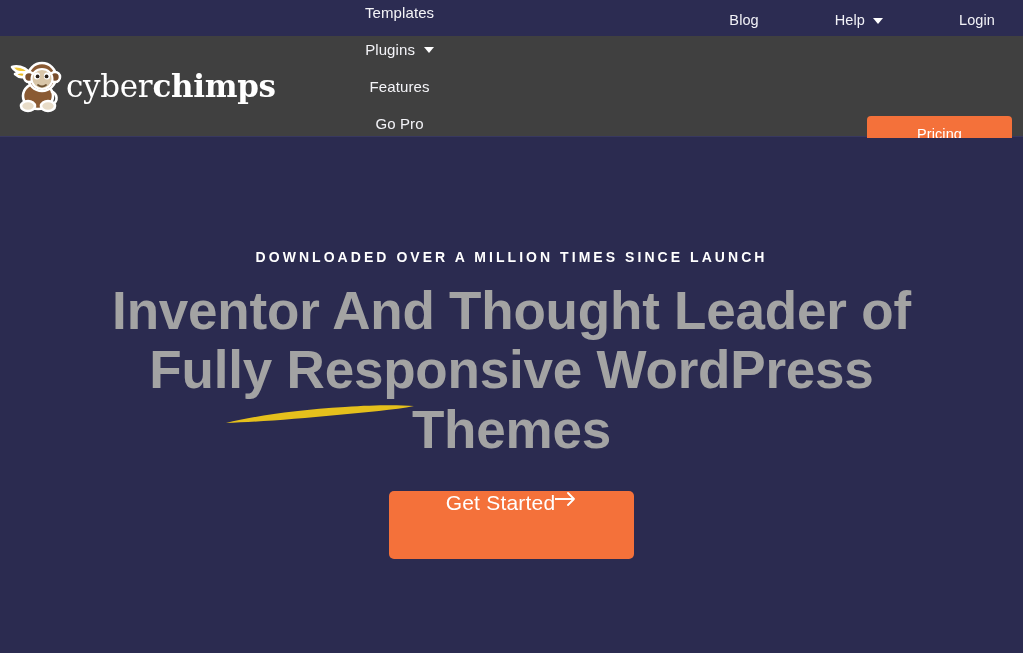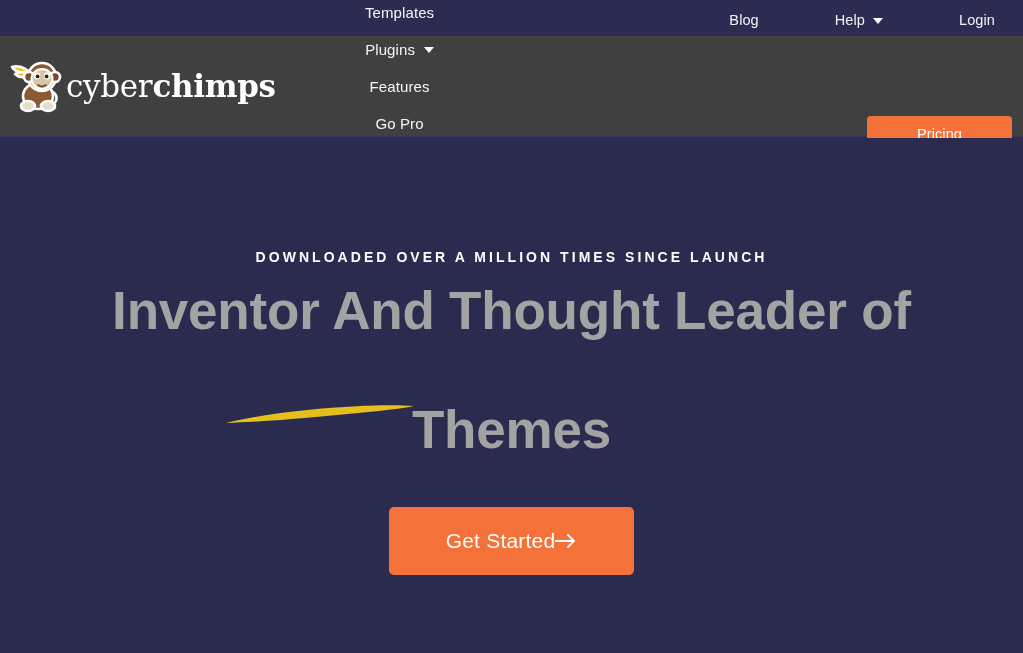--- a/index.html
+++ b/index.html
@@ -104,27 +104,27 @@
     font-size:53px; font-weight:700; line-height:1.12;
     letter-spacing:-0.2px;
   }
   .headline-swoosh {
     position:absolute;
     left:113px; top:122px;
     width:190px; height:24px;
     pointer-events:none;
   }
   .cta {
-    margin-top:48px;
+    margin-top:32px;
     width:245px; height:68px;
     background:#f4713a; color:#ffffff;
     border:none; border-radius:5px;
     font-family:"Liberation Sans", sans-serif;
     font-size:21px; cursor:pointer;
-    display:flex; align-items:center; justify-content:center;
+    display:flex; align-items:flex-start; justify-content:center;
     letter-spacing:.2px;
   }
   .cta-arrow { display:block; width:22px; height:16px; flex:none; }
 </style>
 </head>
 <body>
 
 <div class="page">
 
   <div class="topbar">
@@ -208,21 +208,21 @@
     <button class="pricing-btn">Pricing</button>
 
   </div>
 
   <div class="hero">
 
     <div class="eyebrow">Downloaded over a million times since launch</div>
 
     <h1 class="headline">
       <span>Inventor And Thought Leader of</span><br>
-      <br>
+      <span>Fully Responsive WordPress</span><br>
       <span>Themes</span>
 
       <svg class="headline-swoosh" viewBox="0 0 190 24">
         <path d="M1 20 C30 13 70 7 120 4 C150 2 172 2 189 3 C170 7 140 9 112 12 C72 16 30 19 1 20 Z" fill="#e5c01c"></path>
       </svg>
     </h1>
 
     <button class="cta">
       <span>Get Started</span>
       <svg class="cta-arrow" viewBox="0 0 22 16">

